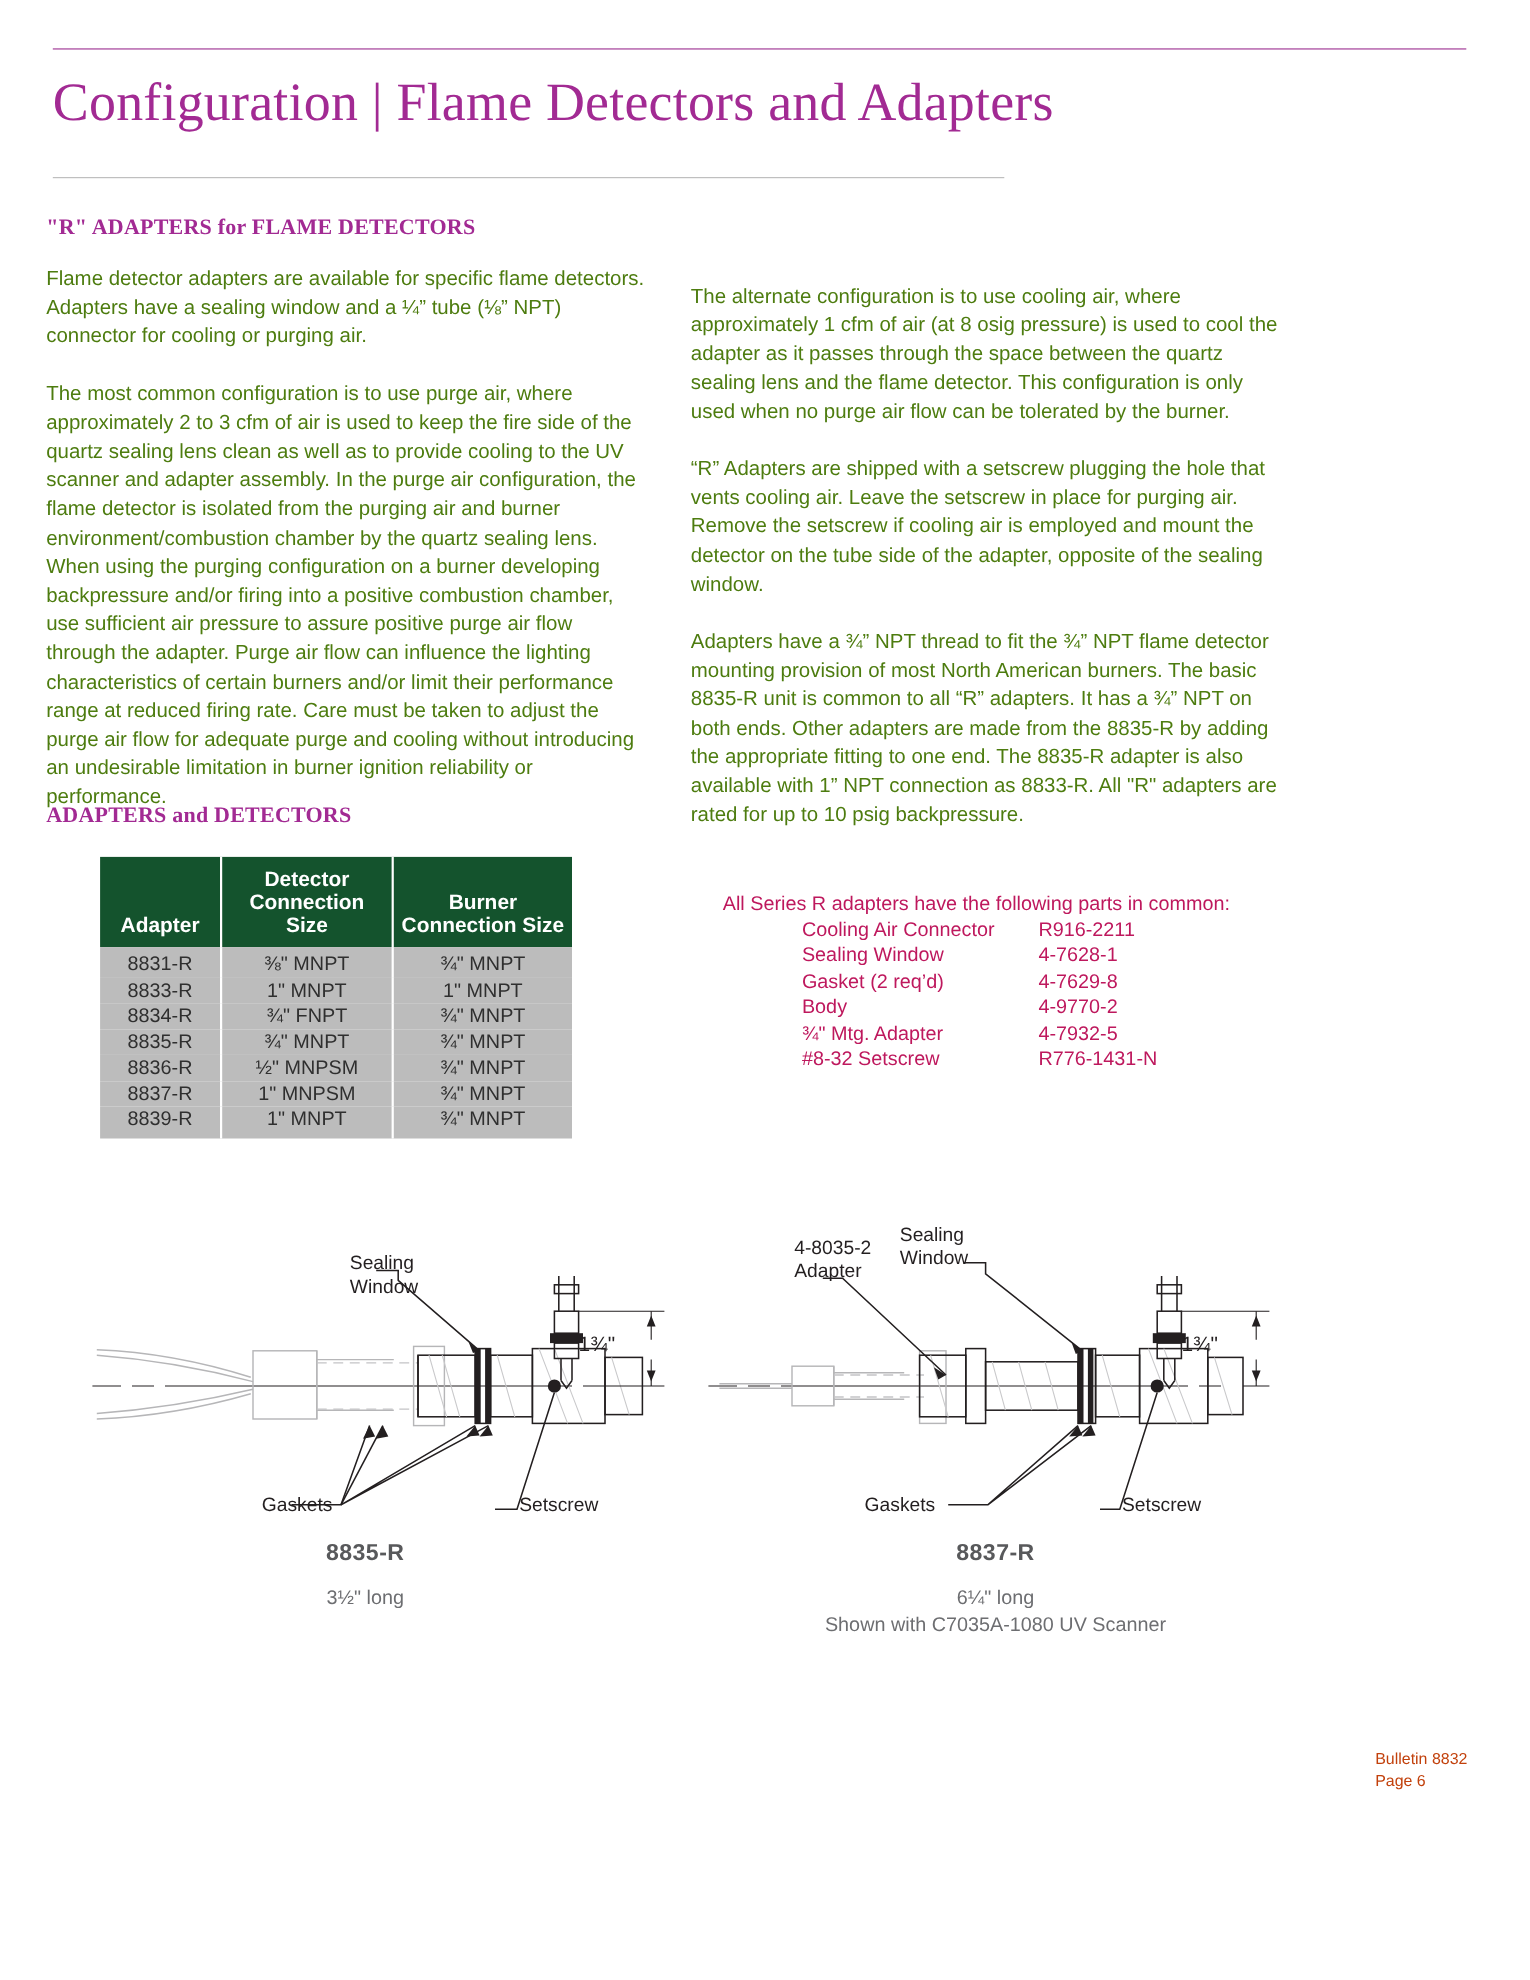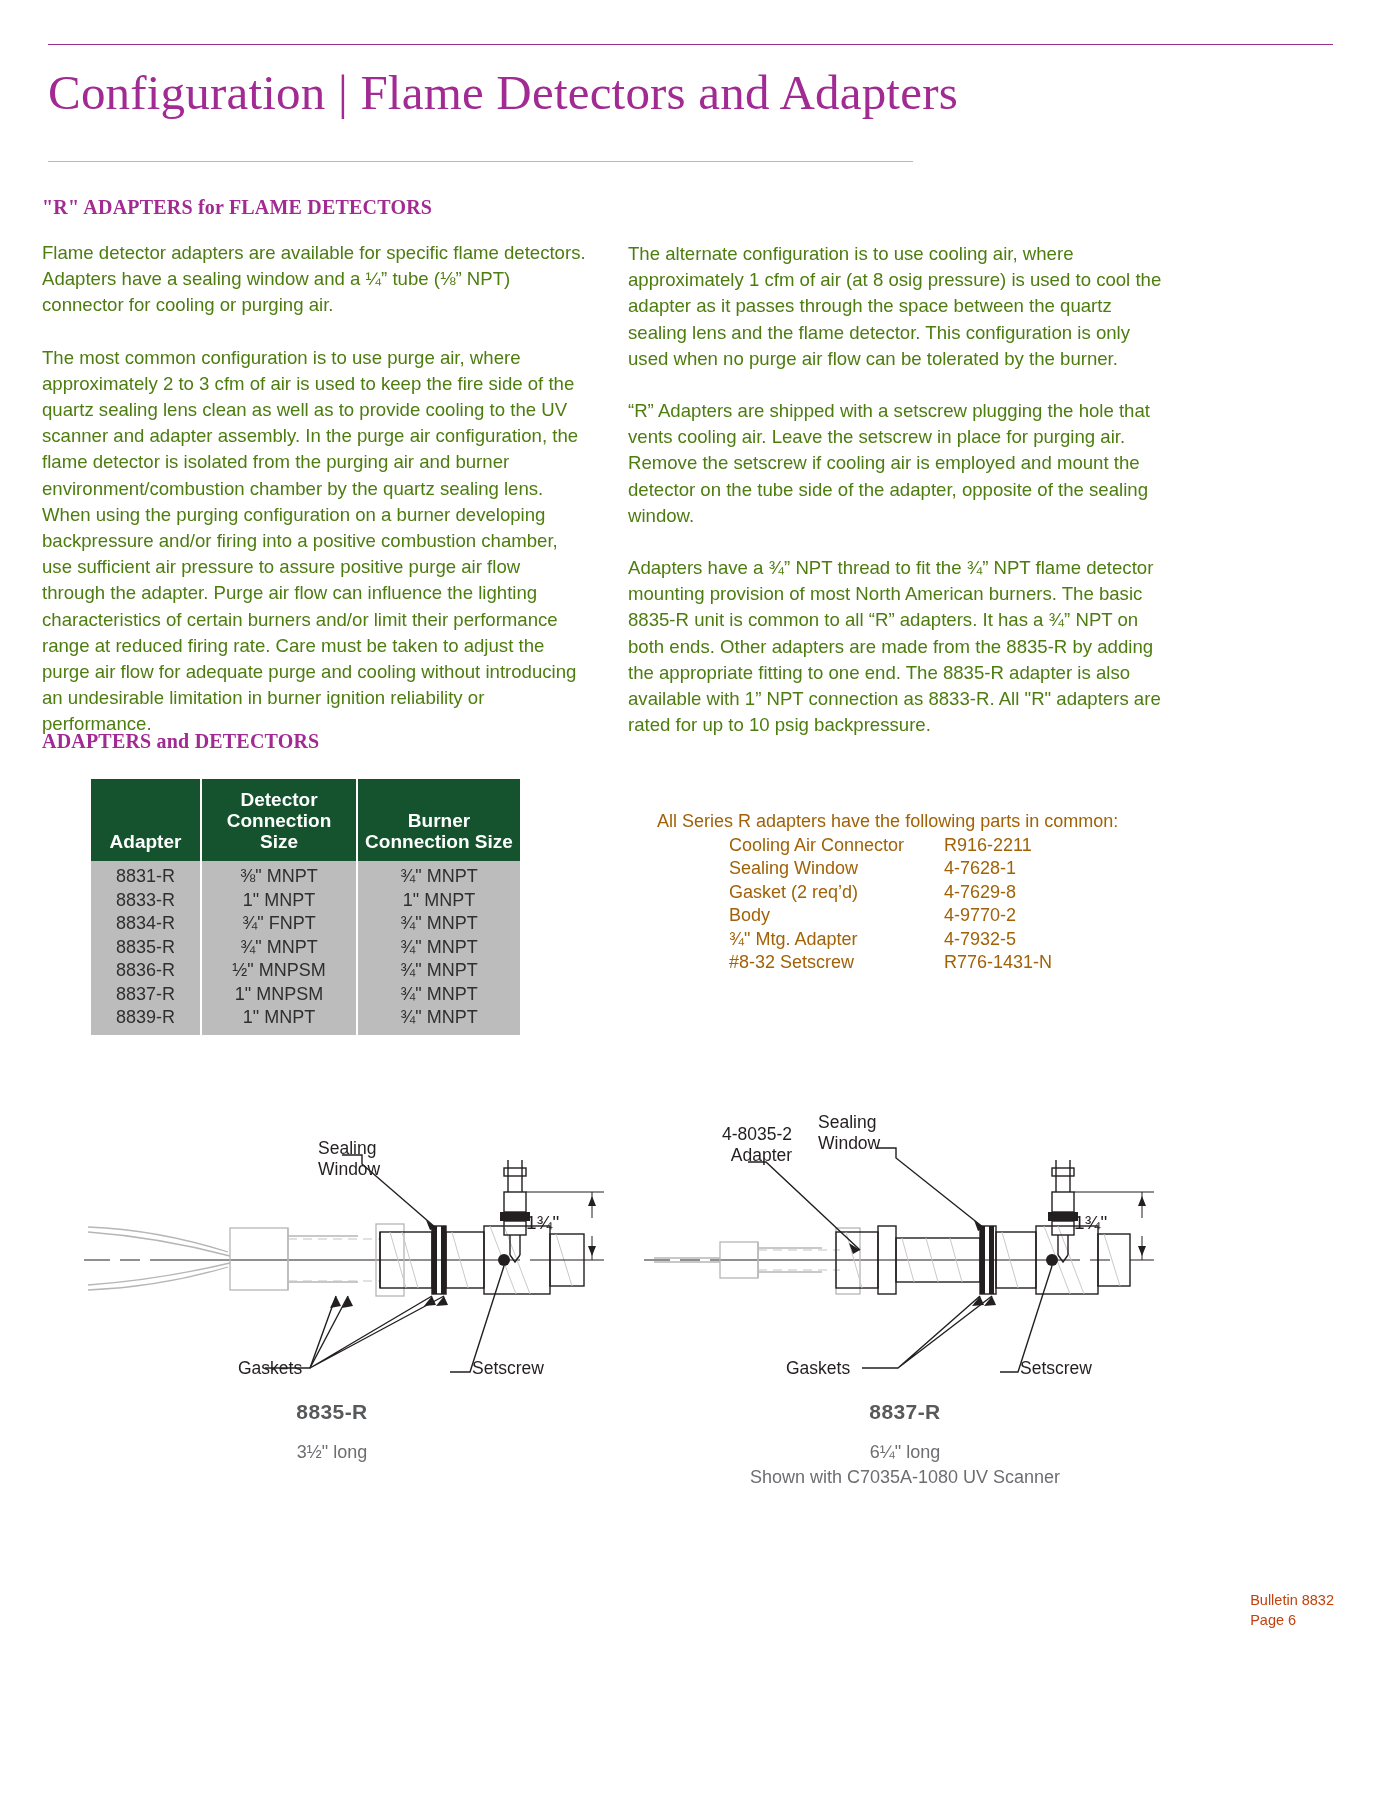--- a/index.html
+++ b/index.html
@@ -38,21 +38,21 @@
   }
   #h-adapters { left:42px; top:196px; }
   #h-adptdet  { left:42px; top:730px; }
 
   
   .col {
     position:absolute; width:545px;
     font-size:18.6px; line-height:26.2px; color:#4d7c0f;
   }
   #col-left  { left:42px; top:240px; }
-  #col-right { left:628px; top:241px; }
+  #col-right { left:628px; top:256px; }
   .col p { margin:0 0 26px 0; }
 
   
   .tbl {
     position:absolute; left:91px; top:779px;
     border-collapse:collapse; table-layout:fixed;
   }
   .tbl th, .tbl td { padding:0; }
   .tbl thead th {
     background:#14532d; color:#ffffff;
@@ -70,21 +70,21 @@
     border-right:2px solid #ffffff;
   }
   .tbl tbody td:last-child { border-right:none; }
   .tbl tbody tr:first-child td { padding-top:4px;margin-top:32px; }
   .tbl tbody tr:last-child  td { padding-bottom:5px; }
   .c-ad { width:110px; } .c-dt { width:156px; } .c-bn { width:163px; }
 
   
   .parts {
     position:absolute; left:657px; top:810px;
-    font-size:18px; line-height:23.5px; color:#a16207;
+    font-size:18px; line-height:23.5px; color:#be185d;
   }
   .parts .intro { margin-bottom:0px; }
   .parts table { border-collapse:collapse; margin-left:72px; }
   .parts td { padding:0; font-size:18px; line-height:23.5px; }
   .parts td.pn { padding-left:0px; width:215px; }
   .parts td.pv { }
 
   
   .diagram { position:absolute; }
   #dia-left  { left:80px;  top:1100px; width:540px; height:310px; }
@@ -372,21 +372,21 @@
         <polygon points="352,196 344,206 356,205" fill="#231f20" stroke="none"></polygon>
 
         <path d="M360,272 L378,272 L412,166" stroke="#231f20" stroke-width="1.4"></path>
 
         <path d="M434,92 L514,92 M490,160 L514,160" stroke="#231f20" stroke-width="1"></path>
         <path d="M502,92 L502,118 M502,136 L502,160" stroke="#231f20" stroke-width="1"></path>
         <polygon points="502,96 498,106 506,106" fill="#231f20" stroke="none"></polygon>
         <polygon points="502,156 498,146 506,146" fill="#231f20" stroke="none"></polygon>
       </g>
     </svg>
-    <div class="dia-label" style="left:82px; top:24px; text-align:right;">
+    <div class="dia-label" style="left:82px; top:24px; ">
       <div>4-8035-2</div>
       <div>Adapter</div>
     </div>
     <div class="dia-label" style="left:178px; top:12px;">
       <div>Sealing</div>
       <div>Window</div>
     </div>
     <div class="dia-label" style="left:146px; top:258px;">Gaskets</div>
     <div class="dia-label" style="left:380px; top:258px;">Setscrew</div>
     <div class="dia-label" style="left:434px; top:112px; font-size:19px;">1¾"</div>

